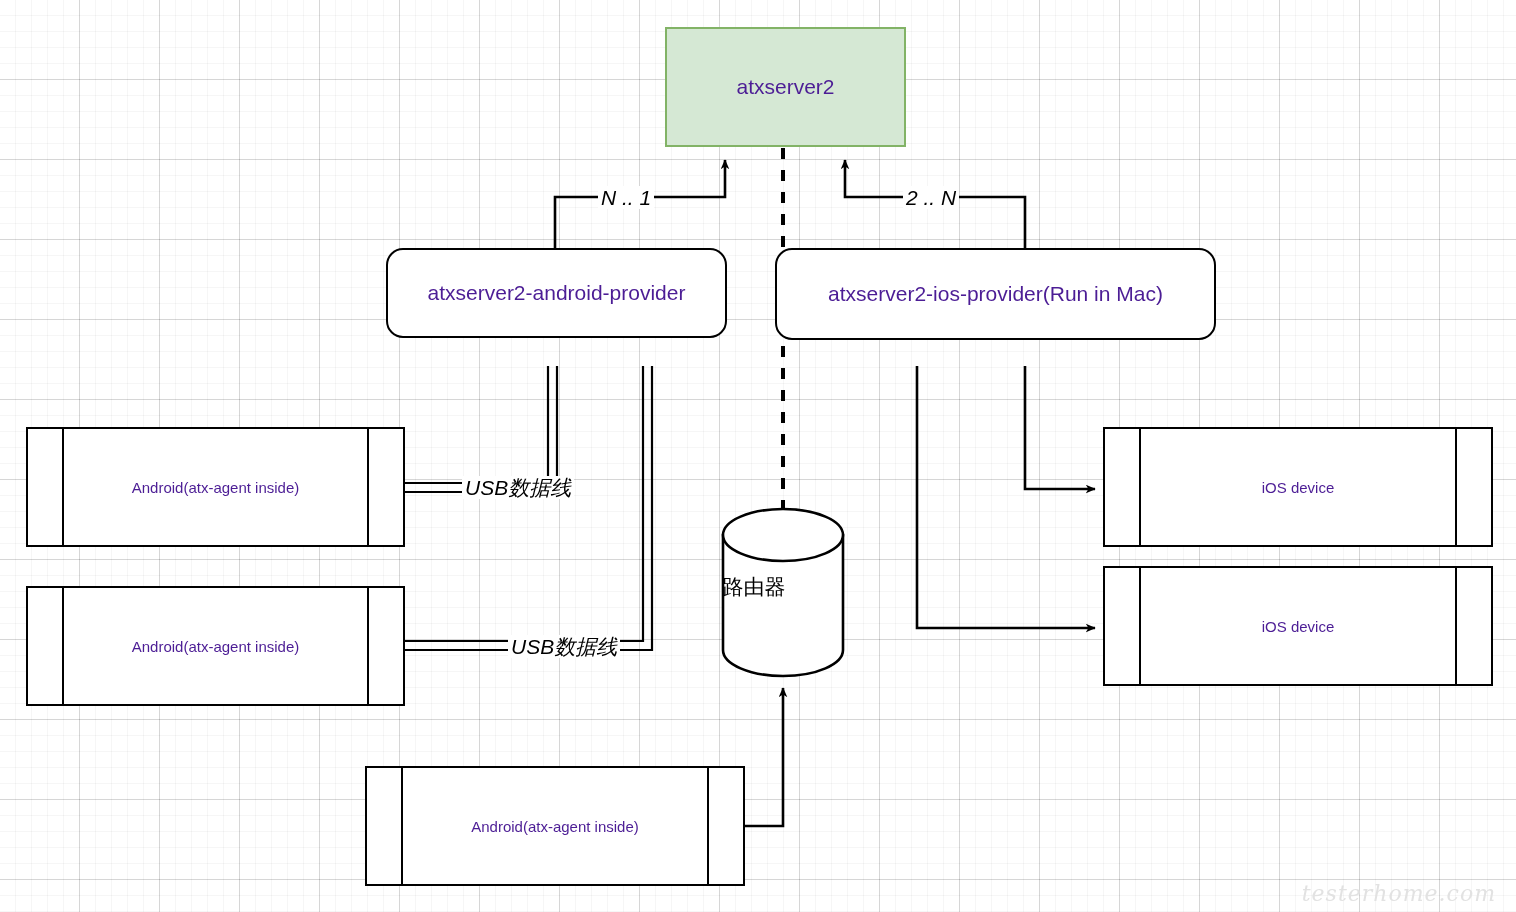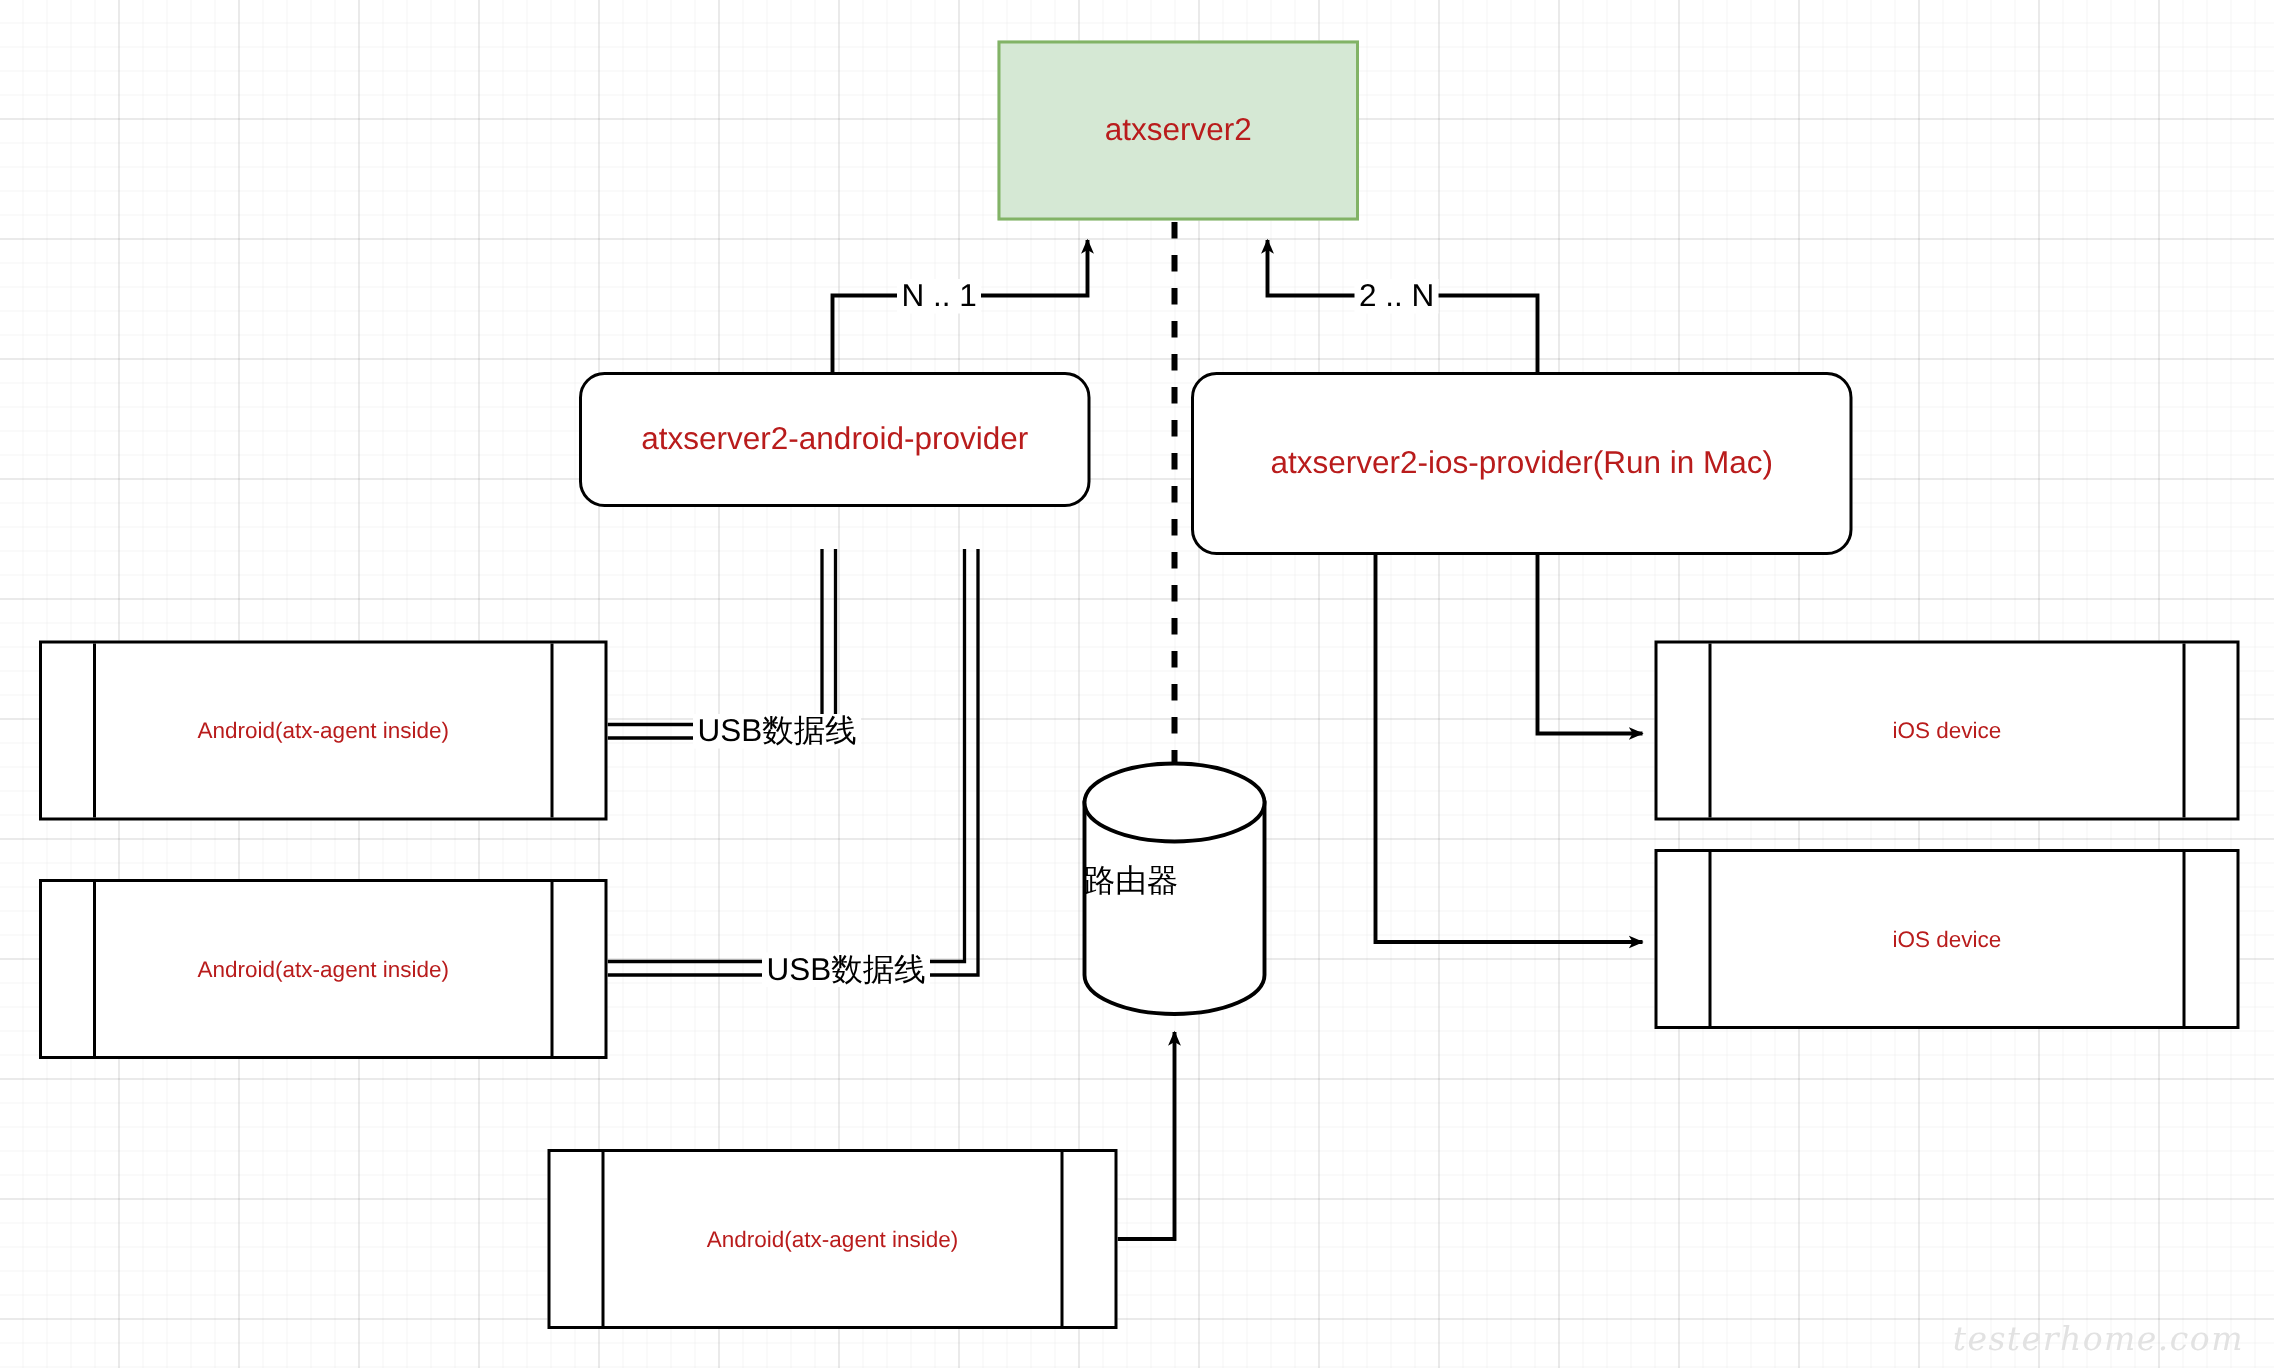--- a/index.html
+++ b/index.html
@@ -32,21 +32,21 @@
     width: 1516px;
     height: 912px;
     pointer-events: none;
   }
   .node {
     position: absolute;
     box-sizing: border-box;
     display: flex;
     align-items: center;
     justify-content: center;
-    color: #b91c1c;
+    color: #4c1d95;
     text-align: center;
   }
   .server-box {
     background: #d5e8d4;
     border: 2px solid #82b366;
     font-size: 21px;
   }
   .provider-box {
     background: #ffffff;
     border: 2.6px solid #000000;
@@ -88,20 +88,21 @@
     color: #000;
   }
   .edge-label {
     position: absolute;
     background: #ffffff;
     color: #000000;
     font-size: 21px;
     white-space: nowrap;
     line-height: 1;
     padding: 1px 3px;
+    font-style: italic;
   }
   .watermark {
     position: absolute;
     right: 20px;
     bottom: 6px;
     font-family: "DejaVu Serif", serif;
     font-style: italic;
     font-size: 22px;
     color: #e2e2e2;
     letter-spacing: 1px;
@@ -145,21 +146,21 @@
   </svg>
 
   <div class="node server-box" style="left:665px; top:27px; width:241px; height:120px;">
     <span>atxserver2</span>
   </div>
 
   <div class="node provider-box" style="left:386px; top:248px; width:341px; height:90px;">
     <span>atxserver2-android-provider</span>
   </div>
 
-  <div class="node provider-box" style="left:794px; top:248px; width:441px; height:122px;">
+  <div class="node provider-box" style="left:775px; top:248px; width:441px; height:92px;">
     <span>atxserver2-ios-provider(Run in Mac)</span>
   </div>
 
   <div class="node device-box" style="left:26px; top:427px; width:379px; height:120px;">
     <span class="bar bar-left"></span>
     <span class="bar bar-right"></span>
     <span class="device-label">Android(atx-agent inside)</span>
   </div>
 
   <div class="node device-box" style="left:26px; top:586px; width:379px; height:120px;">

